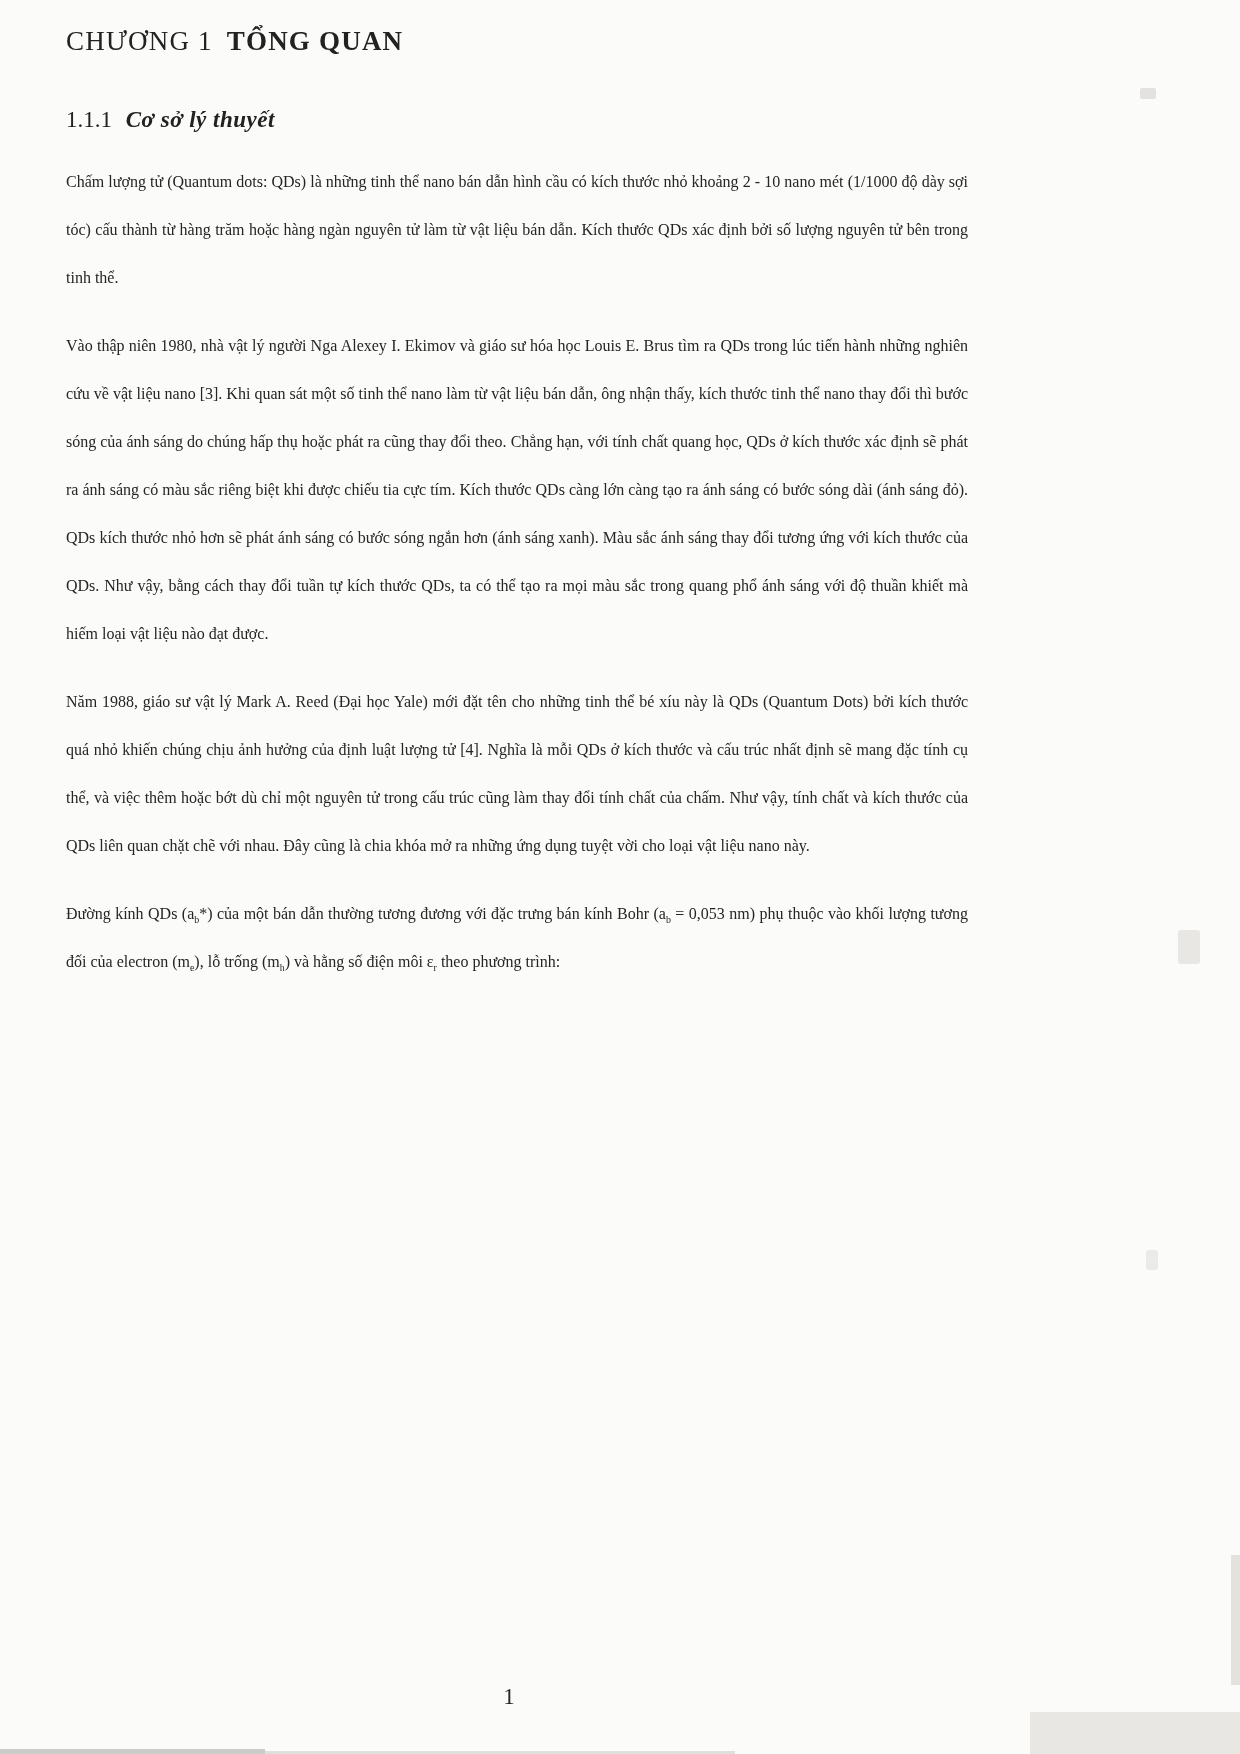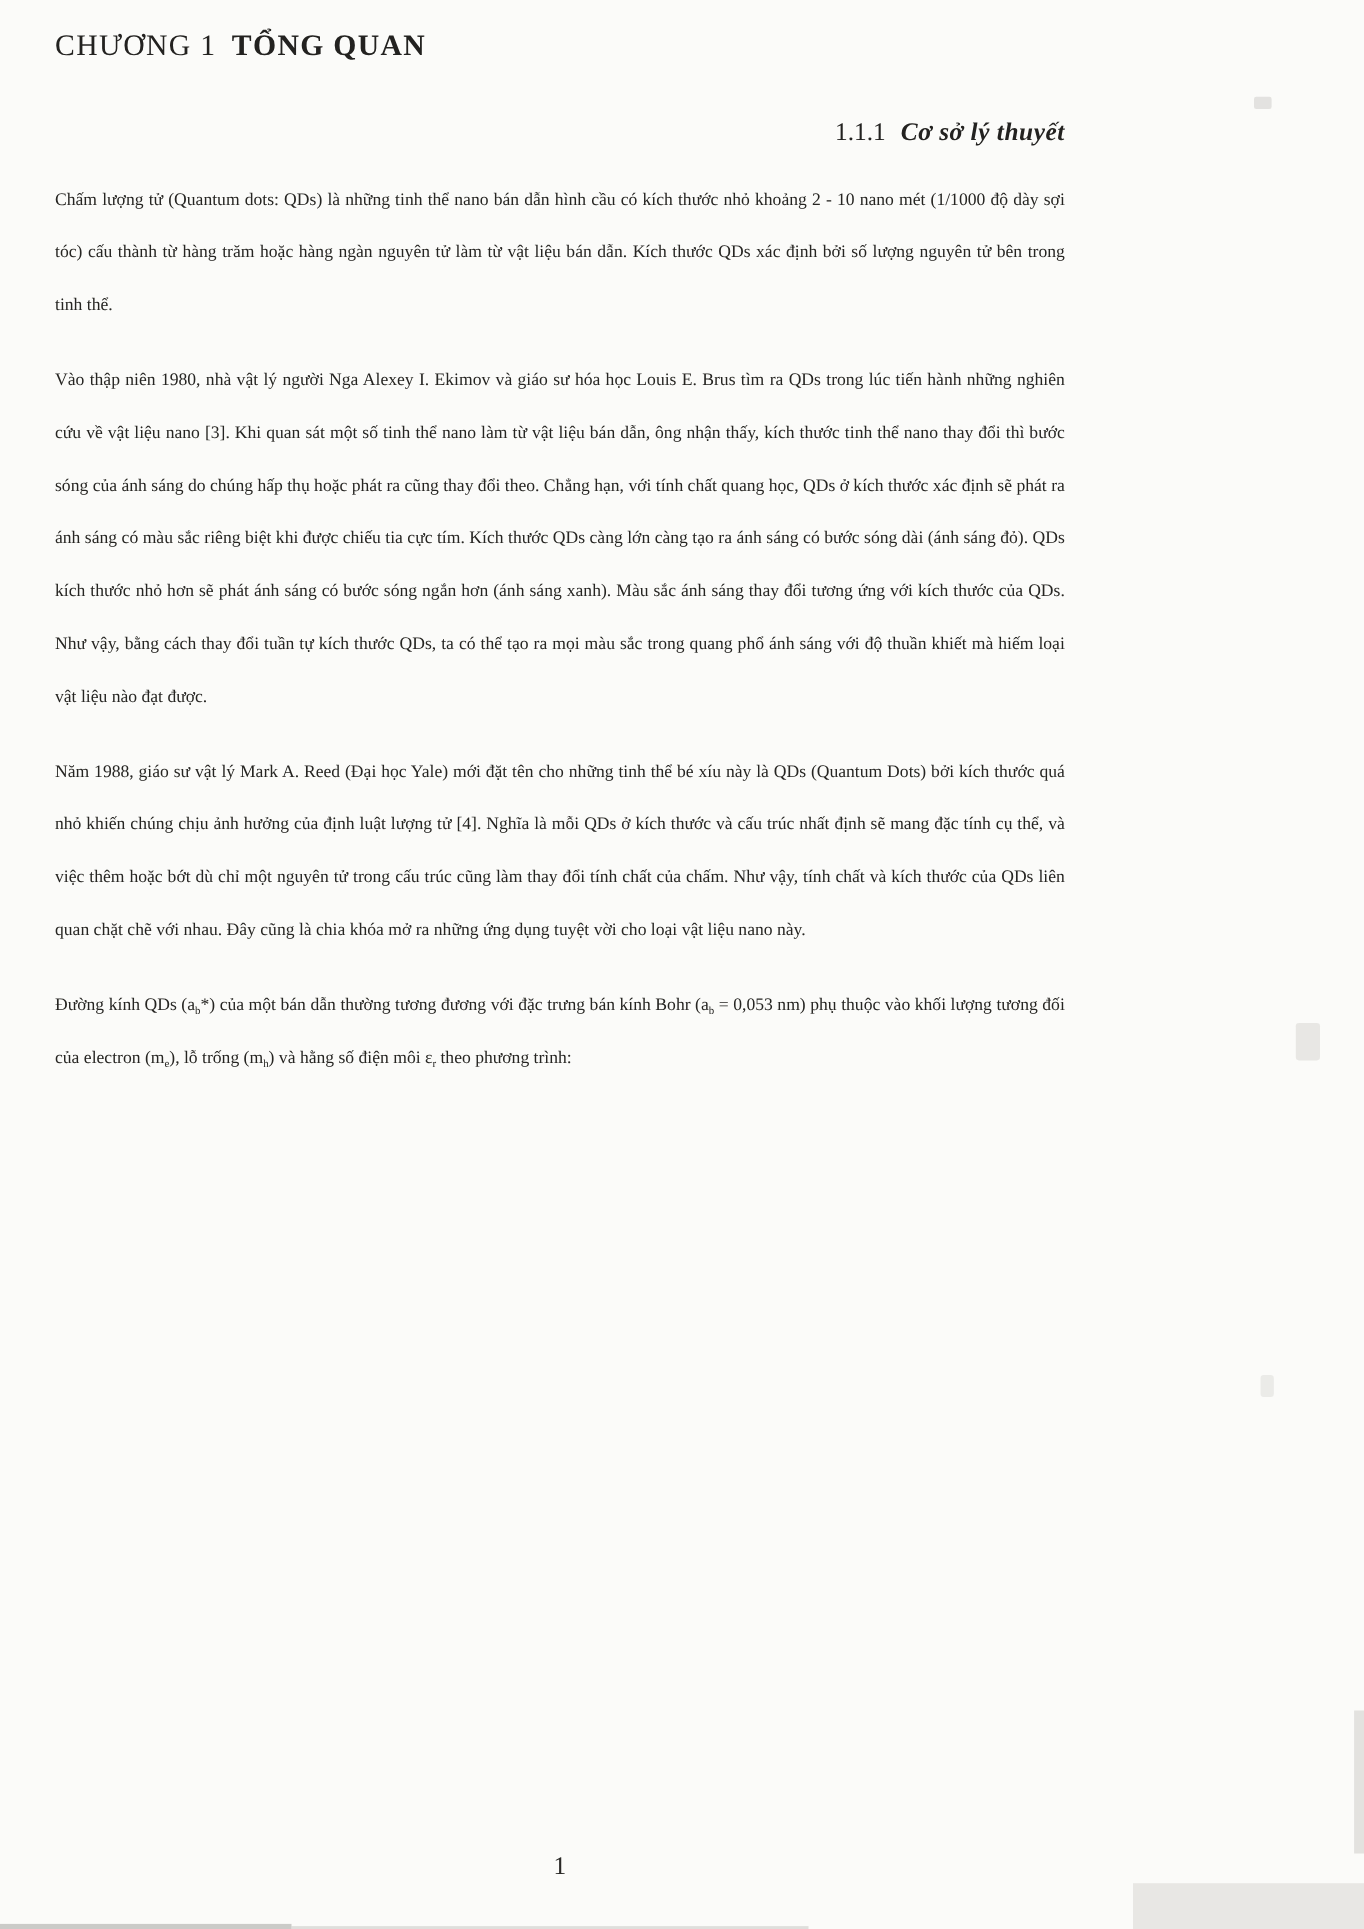--- a/index.html
+++ b/index.html
@@ -14,21 +14,21 @@
     color: #1e1d1b;
     position: relative;
     overflow: hidden;
   }
   .page {
     position: absolute;
     top: 0;
     left: 0;
     width: 100%;
     height: 100%;
-    padding: 26px 272px 0 50px;
+    padding: 26px 272px 0 66px;
     box-sizing: border-box;
   }
   .chapter-title {
     font-size: 27px;
     font-weight: 400;
     letter-spacing: 1.2px;
     margin: 0 0 50px 0;
     color: #232220;
   }
   .chapter-title .chapter-name {
@@ -39,21 +39,20 @@
     font-size: 24px;
     font-weight: 700;
     margin: 0 0 27px 0;
     color: #232220;
   }
   .subsection-heading {
     font-size: 23px;
     font-weight: 400;
     margin: 0 0 25px 0;
     color: #232220;
-    text-align: right;
   }
   .subsection-heading .subsection-title {
     font-style: italic;
     font-weight: 700;
     margin-left: 8px;
     letter-spacing: 0.5px;
   }
   .body-para {
     font-size: 16px;
     line-height: 48px;

